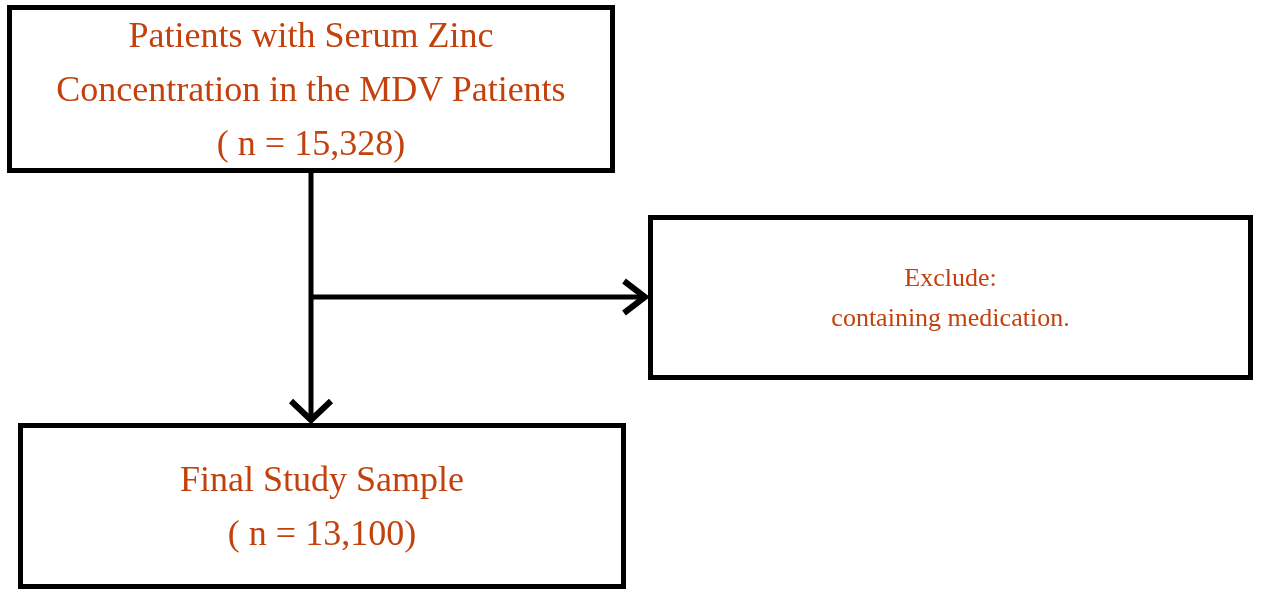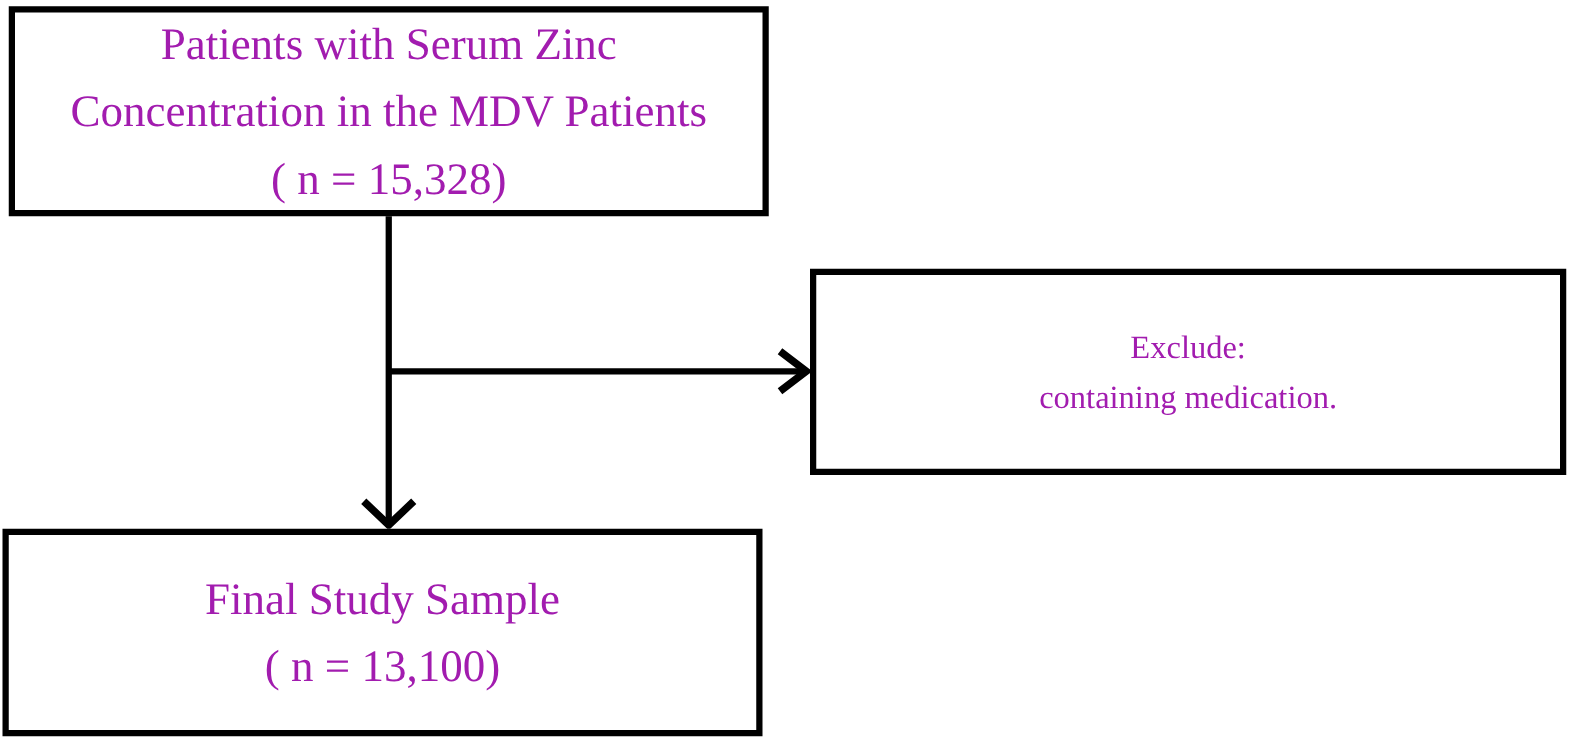--- a/index.html
+++ b/index.html
@@ -6,21 +6,21 @@
     margin: 0;
     padding: 0;
     background: #ffffff;
   }
   .canvas {
     position: relative;
     width: 1261px;
     height: 598px;
     background: #ffffff;
     font-family: "Liberation Serif", "DejaVu Serif", serif;
-    color: #a21caf;
+    color: #c2410c;
     overflow: hidden;
   }
   .connectors {
     position: absolute;
     left: 0;
     top: 0;
     width: 1261px;
     height: 598px;
     pointer-events: none;
   }
@@ -41,21 +41,21 @@
     width: 608px;
     height: 168px;
   }
   .box-exclude {
     left: 648px;
     top: 215px;
     width: 605px;
     height: 165px;
   }
   .box-final {
-    left: 2px;
+    left: 18px;
     top: 423px;
     width: 608px;
     height: 166px;
   }
   .line-lg {
     font-size: 36px;
     line-height: 54px;
     white-space: nowrap;
   }
   .line-sm {

